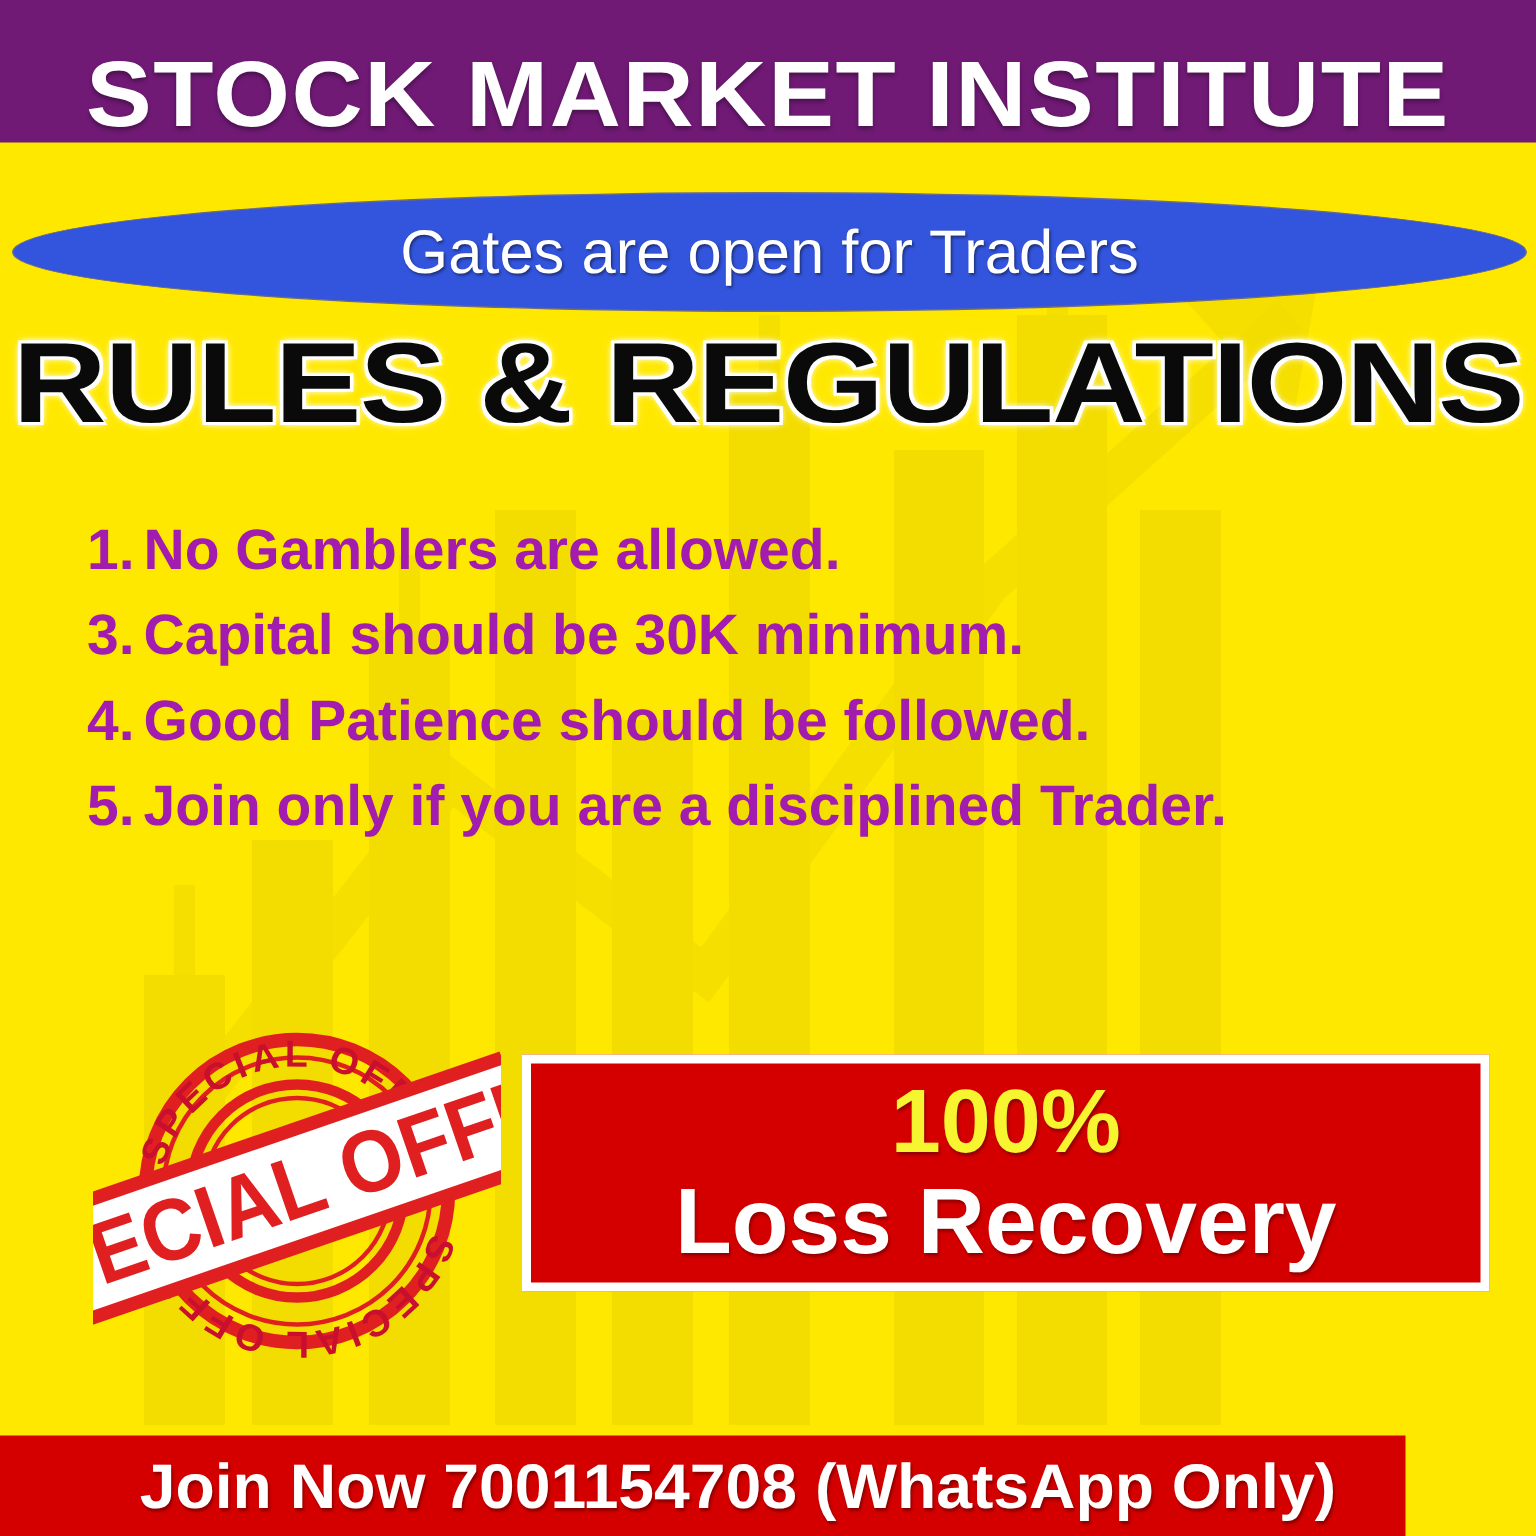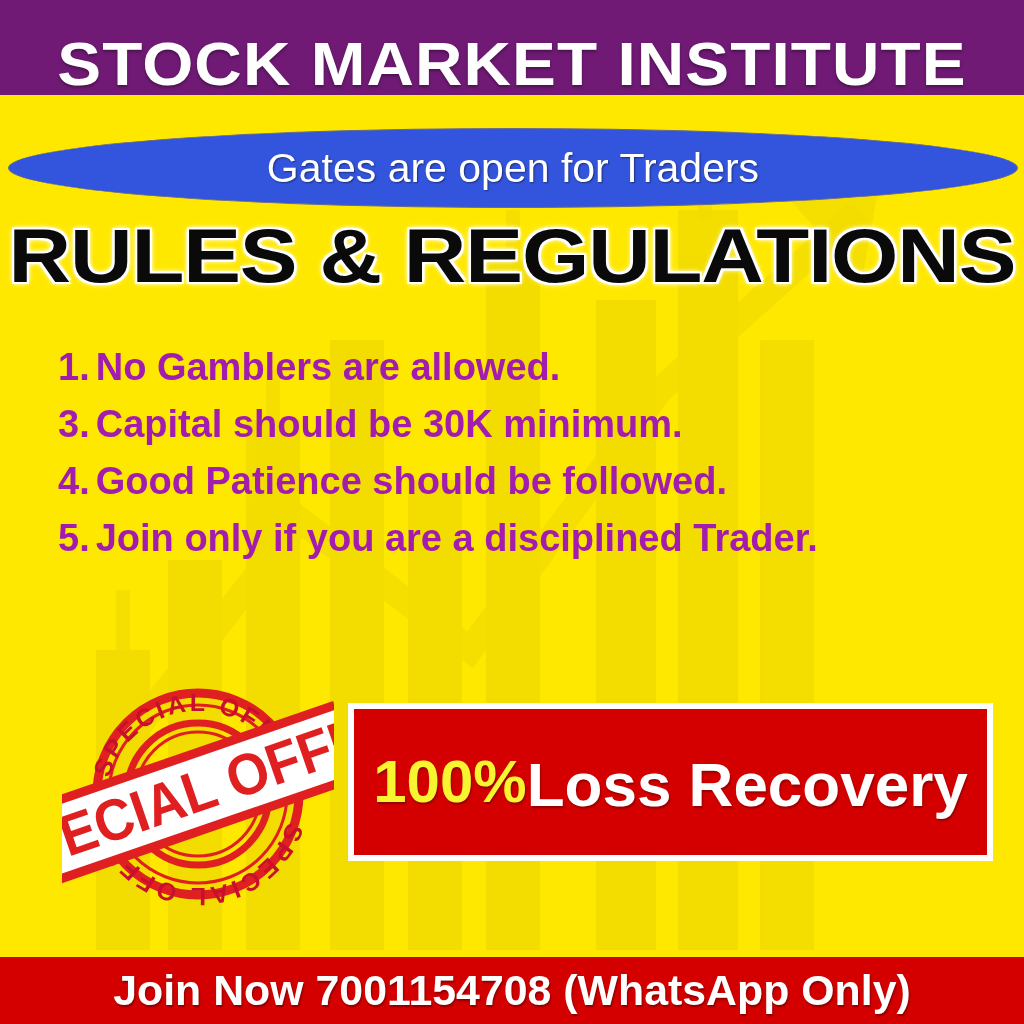--- a/index.html
+++ b/index.html
@@ -144,21 +144,21 @@
     position: absolute;
     left: 348px;
     top: 703px;
     width: 645px;
     height: 158px;
     background: #D40000;
     border: 6px solid #FFFFFF;
     box-sizing: border-box;
     z-index: 5;
     display: flex;
-    flex-direction: row;
+    flex-direction: column;
     align-items: center;
     justify-content: center;
   }
   .recovery-pct {
     color: #F7F430;
     font-size: 60px;
     font-weight: bold;
     line-height: 1;
     white-space: nowrap;
     text-shadow: 1px 2px 2px rgba(0,0,0,0.3);
@@ -171,27 +171,28 @@
     margin-top: 6px;
     white-space: nowrap;
     text-shadow: 1px 2px 2px rgba(0,0,0,0.3);
   }
 
   
   .bottom-band {
     position: absolute;
     left: 0;
     top: 957px;
-    width: 1024px;
+    width: 890px;
     height: 67px;
     background: #D40000;
     z-index: 5;
     display: flex;
     align-items: center;
     justify-content: center;
+    padding-left: 47px;
   }
   .bottom-band-text {
     color: #FFFFFF;
     font-size: 42px;
     font-weight: bold;
     line-height: 1;
     white-space: nowrap;
     transform: scaleX(1.02);
     text-shadow: 1px 2px 2px rgba(0,0,0,0.35);
   }

